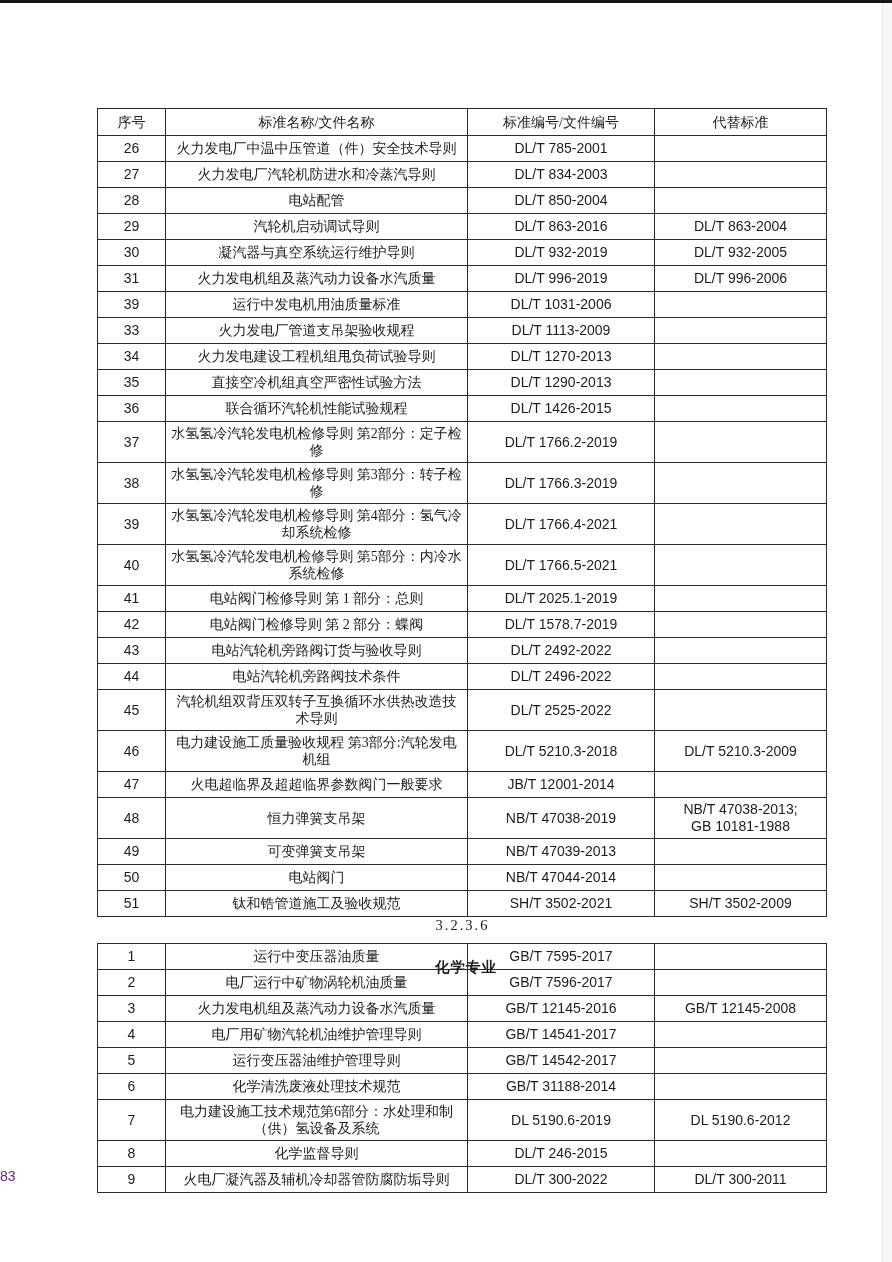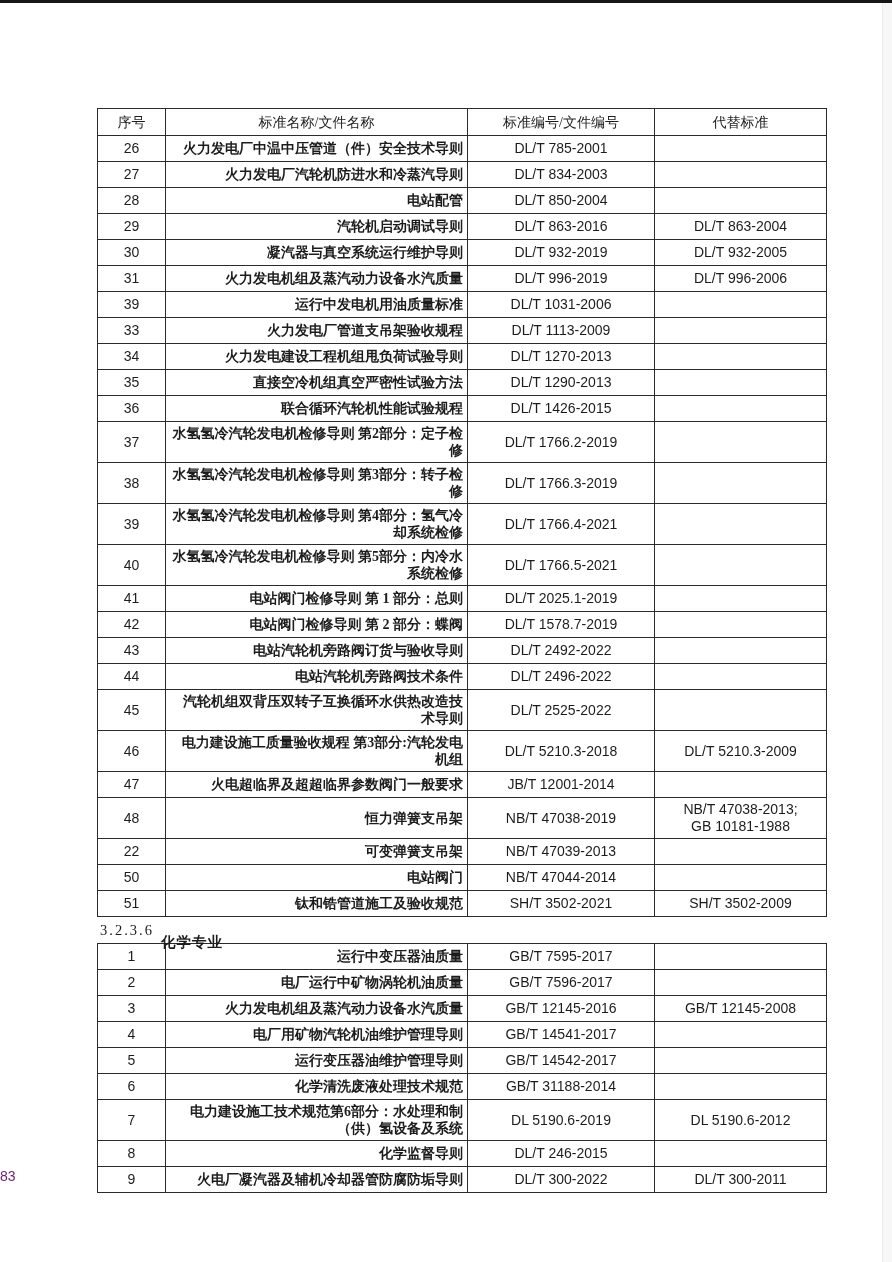--- a/index.html
+++ b/index.html
@@ -47,32 +47,32 @@
     font-weight: normal;
     text-align: center;
     height: 27px;
   }
   td.c-no, td.c-code, td.c-repl {
     text-align: center;
     font-family: "Liberation Sans", "DejaVu Sans", sans-serif;
     font-size: 13px;
   }
   td.c-name {
-    text-align: right;
+    text-align: center;
     padding-left: 13px;
     padding-right: 6px;
-    font-weight: bold;
   }
   td.c-repl { white-space: pre-line; }
   .section-heading {
     height: 26px;
     display: flex;
     align-items: center;
     padding-left: 3px;
     font-size: 14.5px;
+    flex-direction: column;
   }
   .section-heading .sec-no {
     letter-spacing: 2px;
     font-family: "Liberation Serif", serif;
   }
   .section-heading .sec-title {
     margin-left: 7px;
     font-weight: bold;
     font-family: "Liberation Sans", "DejaVu Sans", sans-serif;
     letter-spacing: 1px;
@@ -267,21 +267,21 @@
 
   <tr>
     <td class="c-no">48</td>
     <td class="c-name">恒力弹簧支吊架</td>
     <td class="c-code">NB/T 47038-2019</td>
     <td class="c-repl">NB/T 47038-2013;
 GB 10181-1988</td>
   </tr>
 
   <tr>
-    <td class="c-no">22</td>
+    <td class="c-no">49</td>
     <td class="c-name">可变弹簧支吊架</td>
     <td class="c-code">NB/T 47039-2013</td>
     <td class="c-repl"></td>
   </tr>
 
   <tr>
     <td class="c-no">50</td>
     <td class="c-name">电站阀门</td>
     <td class="c-code">NB/T 47044-2014</td>
     <td class="c-repl"></td>

